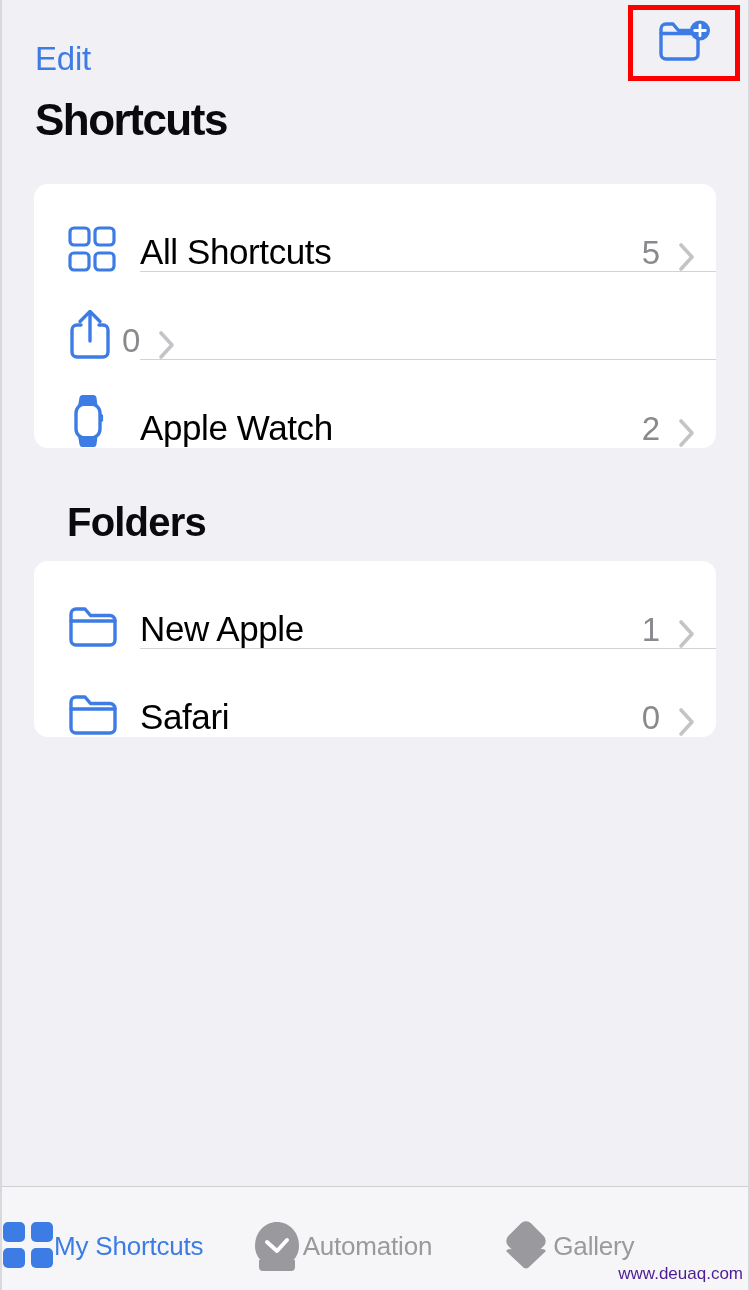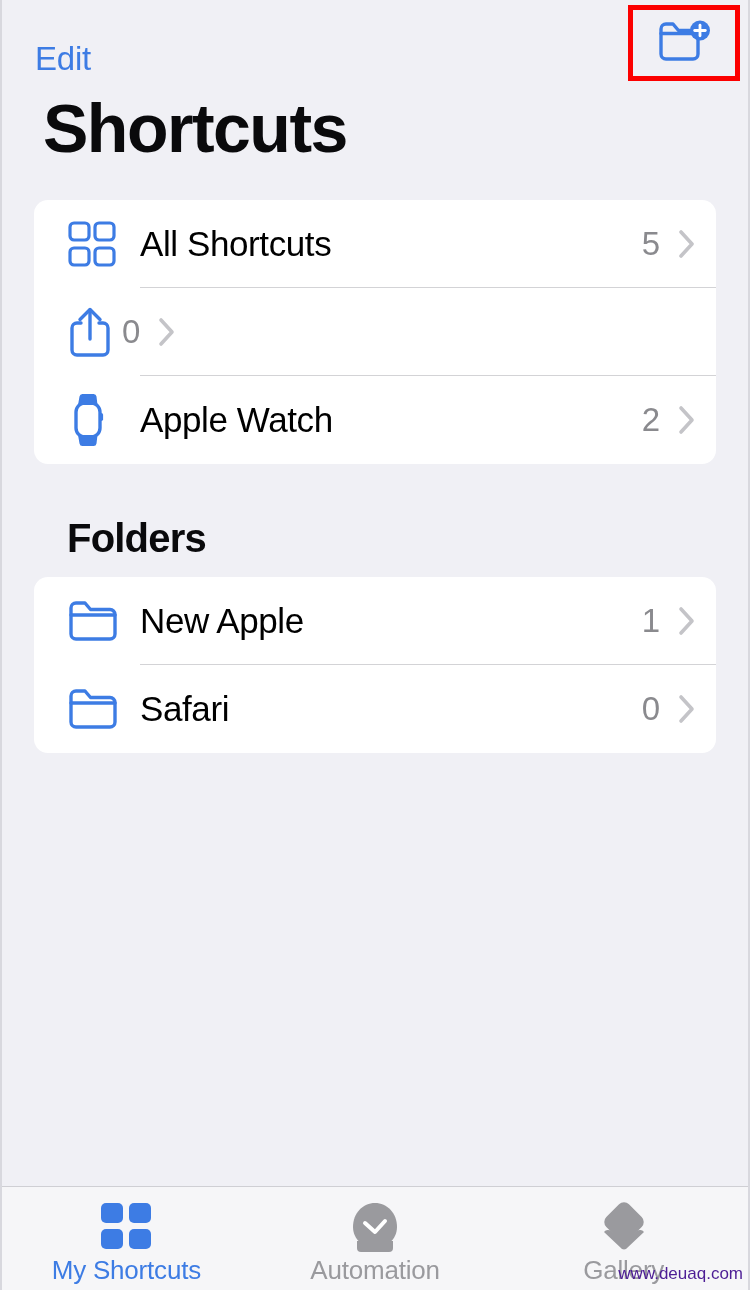--- a/index.html
+++ b/index.html
@@ -54,40 +54,40 @@
     border: 5px solid #fc0000;
     box-sizing: border-box;
     display: flex;
     align-items: center;
     justify-content: center;
     cursor: pointer;
   }
 
   
   .page-title {
-    margin: 8px;
+    margin: 0;
     padding: 0 0 0 33px;
-    font-size: 68px;
+    font-size: 44px;
     line-height: 72px;
     font-weight: bold;
     color: #0a0a0c;
     letter-spacing: -1.5px;
   }
 
   
   .card {
     margin: 0 32px;
     background: #ffffff;
     border-radius: 14px;
     overflow: hidden;
   }
   .row {
     position: relative;
     display: flex;
-    align-items: center;
+    align-items: flex-end;
     height: 88px;
     padding: 0 18px 0 34px;
     cursor: pointer;
     box-sizing: border-box;
     border-radius: 21px;
   }
   .row .sep {
     position: absolute;
     left: 106px;
     right: 0;
@@ -142,21 +142,20 @@
     right: 0;
     bottom: 0;
     height: 103px;
     background: #f6f6f8;
     border-top: 1px solid #cfcfd4;
     display: flex;
   }
   .tab {
     flex: 1 1 33.33%;
     display: flex;
-    flex-direction: column;
     align-items: center;
     justify-content: flex-start;
     padding-top: 14px;
     cursor: pointer;
     position: relative;
   }
   .tab-icon {
     height: 52px;
     display: flex;
     align-items: center;

